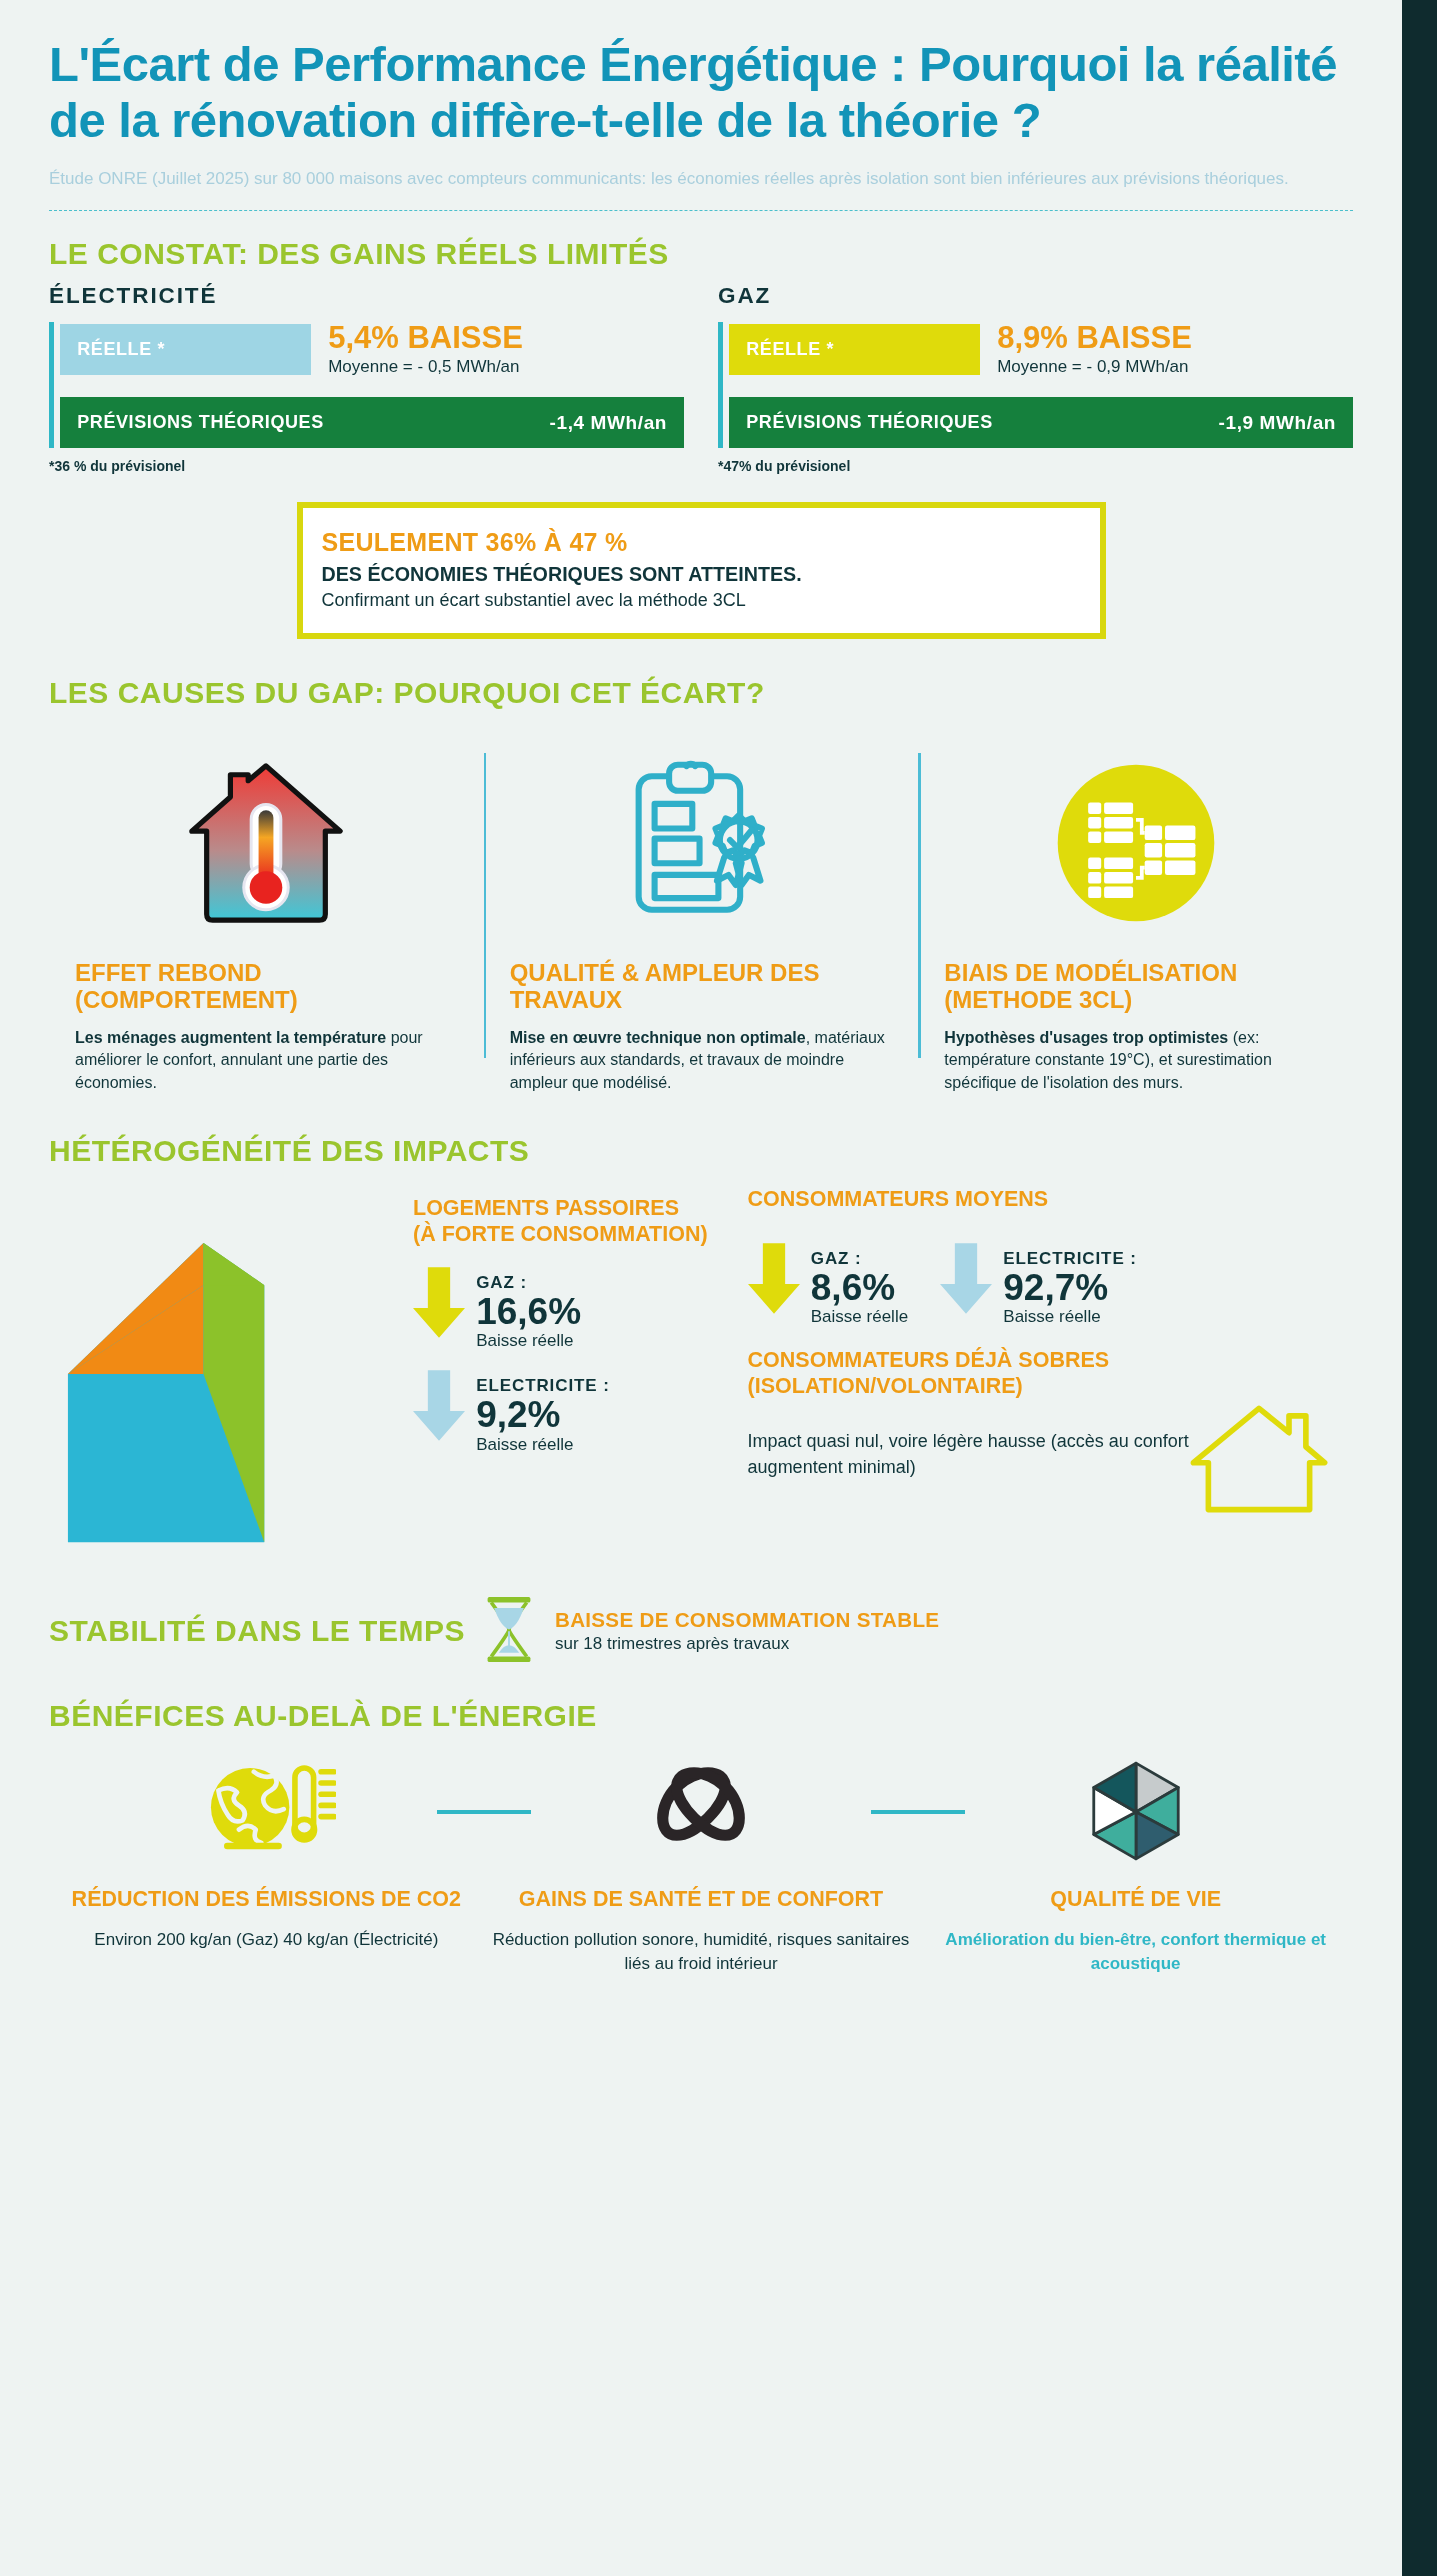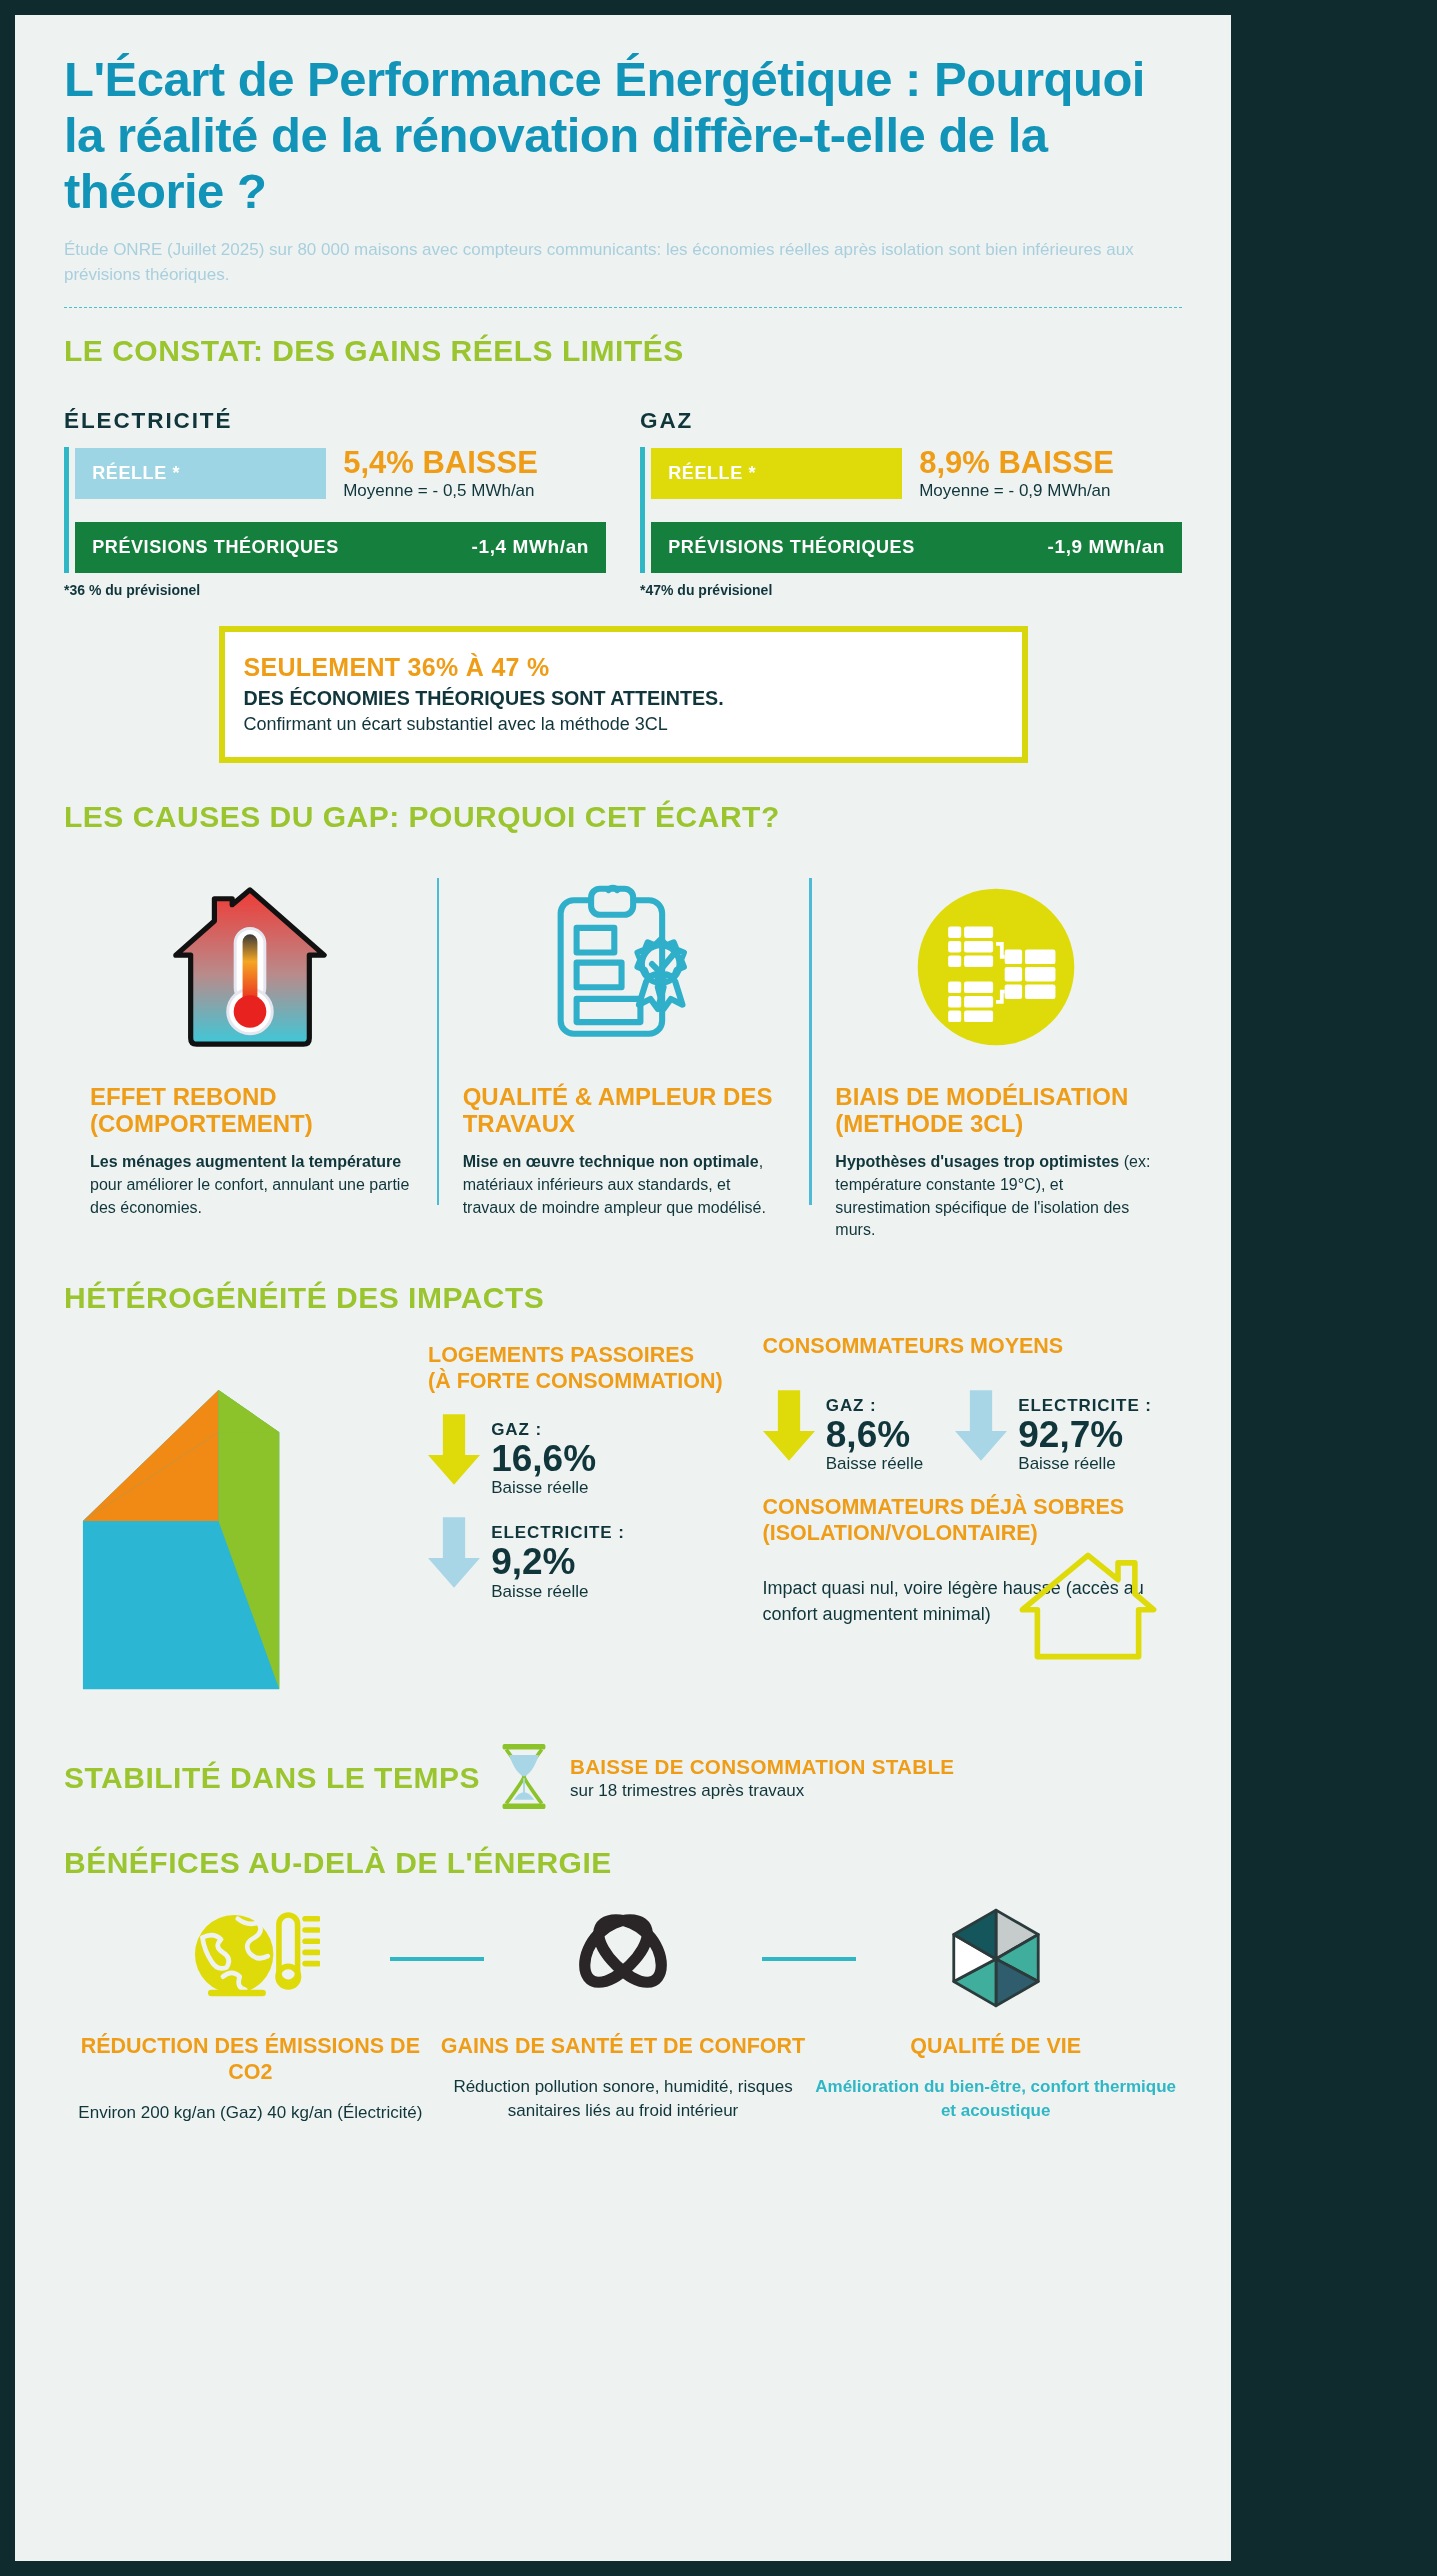--- a/index.html
+++ b/index.html
@@ -5,23 +5,22 @@
   * { margin:0; padding:0; box-sizing:border-box; }
   html,body { background:#0f2b2e; }
   body {
     width:1438px; height:2576px;
     font-family:"Liberation Sans", sans-serif;
     color:#10353a;
     overflow:hidden;
   }
   .page {
     position:relative;
-    width:1246px; height:2576px;
+    width:1402px; height:2576px;
     background:#0f2b2e;
-    padding:15px;
   }
   .canvas {
     position:relative;
     width:100%; height:100%;
     background:#eef3f2;
     overflow:hidden;
   }
 
   
   .header { padding:37px 49px 0 49px; }
@@ -41,21 +40,21 @@
   }
 
   
   .sec-head {
     font-size:30px; font-weight:700; letter-spacing:0.5px;
     color:#9ac52e; text-transform:uppercase;
   }
 
   
   .constat { padding:26px 49px 0 49px; }
-  .energy-grid { display:flex; gap:34px; margin-top:40px;justify-content:center; }
+  .energy-grid { display:flex; gap:34px; margin-top:12px;justify-content:center; }
   .energy-col { flex:1; position:relative; }
   .energy-label {
     font-size:22.5px; font-weight:700; letter-spacing:1.9px;
     color:#10353a; margin-bottom:13px;
   }
   .bars { position:relative; padding-left:11.2px; }
   .bars:before {
     content:""; position:absolute; left:0; top:0; bottom:0;
     width:4.7px; background:#2fb7c6;
   }

